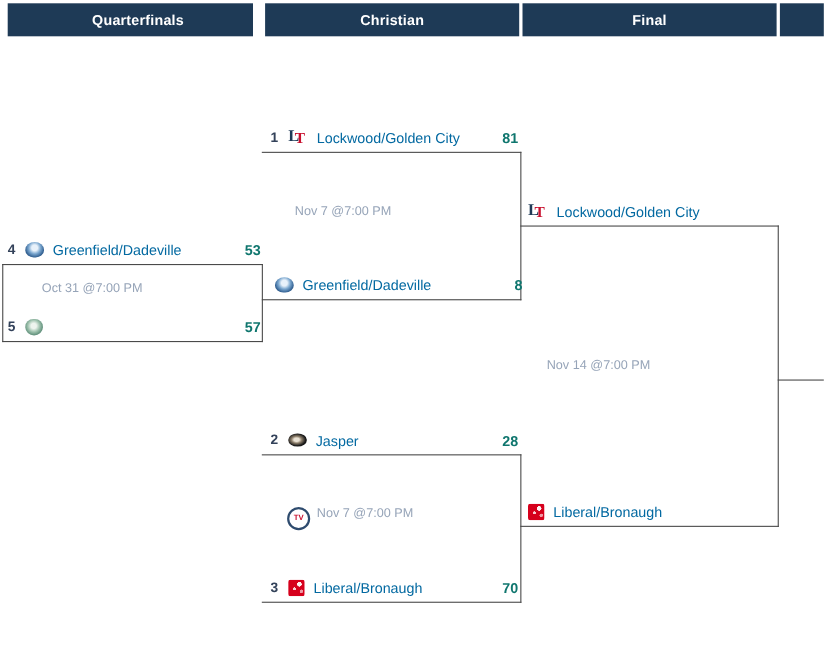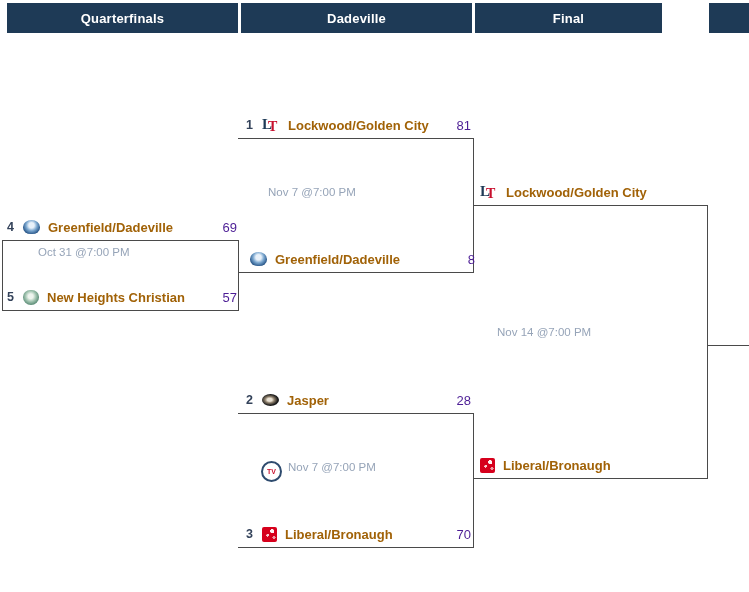--- a/index.html
+++ b/index.html
@@ -14,22 +14,22 @@
     letter-spacing:.2px;
   }
   
   .bline{position:absolute;background:#4a4a4a;}
   
   .team-row{
     position:absolute;height:26px;display:flex;align-items:center;
     font-size:13px;white-space:nowrap;
   }
   .seed{color:#33425a;font-size:12.5px;font-weight:600;width:11px;flex:0 0 auto;text-align:left;}
-  .team-name{color:#a16207;font-weight:bold;margin-left:8px;cursor:pointer;}
-  .score{margin-left:auto;color:#4c1d95;font-weight:normal;padding-right:6px;}
+  .team-name{color:#0369a1;font-weight:normal;margin-left:8px;cursor:pointer;}
+  .score{margin-left:auto;color:#0f766e;font-weight:bold;padding-right:6px;}
   .logo{flex:0 0 auto;display:inline-block;margin-left:5px;}
   
   .logo-lt{position:relative;width:18px;height:17px;}
   .logo-lt .l1{position:absolute;left:0;top:-1px;font-family:"Liberation Serif",serif;font-weight:bold;font-size:15px;color:#1e3a56;}
   .logo-lt .l2{position:absolute;left:6px;top:2px;font-family:"Liberation Serif",serif;font-weight:bold;font-size:14px;color:#c8102e;}
   .logo-greenfield{
     width:17px;height:14px;border-radius:50% 50% 45% 45%;
     background:radial-gradient(circle at 50% 38%, #e8f1fa 22%, #7ba7cf 45%, #2f5d8f 72%, #1e3a56 95%);
   }
   .logo-newheights{
@@ -52,23 +52,23 @@
   .dt{position:absolute;font-size:11.5px;color:#96a4b8;display:flex;align-items:flex-start;height:18px;}
   .tv-icon{
     width:17px;height:17px;border:2px solid #2e4b6e;border-radius:50%;background:#fff;
     color:#c8102e;font-size:7px;font-weight:bold;display:flex;align-items:center;justify-content:center;
     margin-right:6px;cursor:pointer;flex:0 0 auto;letter-spacing:0;
   }
 </style>
 </head>
 <body>
 
-<div class="hdr-cell" style="left:7px;width:231px;">Quarterfinals</div>
-<div class="hdr-cell" style="left:241px;width:231px;">Dadeville</div>
-<div class="hdr-cell" style="left:475px;width:187px;">Final</div>
+<div class="hdr-cell" style="left:7px;width:209px;padding-left:14px;">Quarterfinals</div>
+<div class="hdr-cell" style="left:241px;width:231px;">Christian</div>
+<div class="hdr-cell" style="left:475px;width:231px;">Final</div>
 <div class="hdr-cell" style="left:709px;width:40px;"></div>
 
 <div class="bline" style="left:2px;  top:240px;width:1px;  height:71px;"></div>
 <div class="bline" style="left:2px;  top:240px;width:237px;height:1px;"></div>
 <div class="bline" style="left:2px;  top:310px;width:237px;height:1px;"></div>
 <div class="bline" style="left:238px;top:240px;width:1px;  height:71px;"></div>
 
 <div class="bline" style="left:238px;top:138px;width:236px;height:1px;"></div>
 <div class="bline" style="left:238px;top:272px;width:236px;height:1px;"></div>
 <div class="bline" style="left:473px;top:138px;width:1px;  height:135px;"></div>
@@ -79,29 +79,28 @@
 
 <div class="bline" style="left:473px;top:205px;width:235px;height:1px;"></div>
 <div class="bline" style="left:473px;top:478px;width:235px;height:1px;"></div>
 <div class="bline" style="left:707px;top:205px;width:1px;  height:274px;"></div>
 <div class="bline" style="left:707px;top:345px;width:42px; height:1px;"></div>
 
 <div class="team-row" style="left:2px;top:214px;width:236px;padding-left:5px;">
   <span class="seed">4</span>
   <span class="logo logo-greenfield"></span>
   <span class="team-name">Greenfield/Dadeville</span>
-  <span class="score">69</span>
+  <span class="score">53</span>
 </div>
-<div class="dt" style="left:38px;top:246px;">
+<div class="dt" style="left:38px;top:256px;">
   <span>Oct 31 @7:00 PM</span>
 </div>
 <div class="team-row" style="left:2px;top:284px;width:236px;padding-left:5px;">
   <span class="seed">5</span>
   <span class="logo logo-newheights"></span>
-  <span class="team-name">New Heights Christian</span>
   <span class="score">57</span>
 </div>
 
 <div class="team-row" style="left:242px;top:112px;width:231px;padding-left:4px;">
   <span class="seed">1</span>
   <span class="logo logo-lt">
     <span class="l1">L</span>
     <span class="l2">T</span>
   </span>
   <span class="team-name">Lockwood/Golden City</span>

